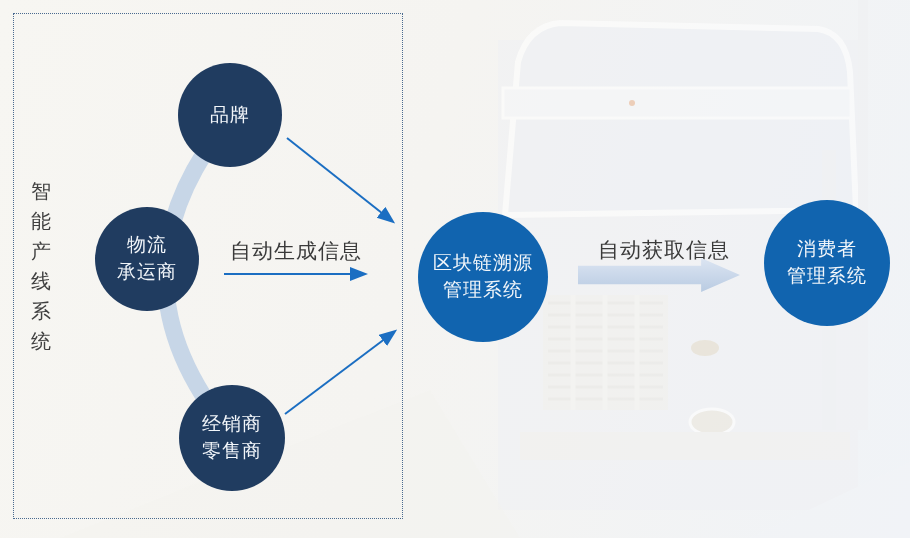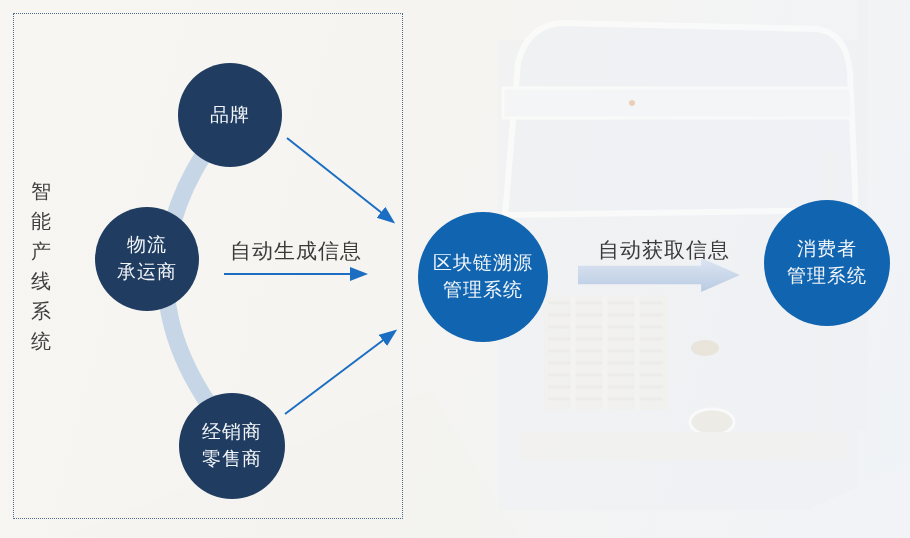--- a/index.html
+++ b/index.html
@@ -40,21 +40,21 @@
   .node{
     position:absolute;border-radius:50%;
     display:flex;flex-direction:column;align-items:center;justify-content:center;
     color:var(--circle-text);text-align:left;
     font-size:19px;line-height:1.4;letter-spacing:1px;
   }
   .node.dark{background:var(--dark-circle);}
   .node.bright{background:var(--bright-circle);}
   .n-brand{left:178px;top:63px;width:104px;height:104px;}
   .n-logistics{left:95px;top:207px;width:104px;height:104px;}
-  .n-dealer{left:179px;top:393px;width:106px;height:106px;}
+  .n-dealer{left:179px;top:385px;width:106px;height:106px;}
   .n-center{left:418px;top:212px;width:130px;height:130px;}
   .n-consumer{left:764px;top:200px;width:126px;height:126px;}
 
   .flow-label{
     position:absolute;color:var(--label-text);
     font-size:21px;letter-spacing:1px;white-space:nowrap;
   }
   .fl-generate{left:230px;top:237px;}
   .fl-fetch{left:598px;top:236px;}
 

